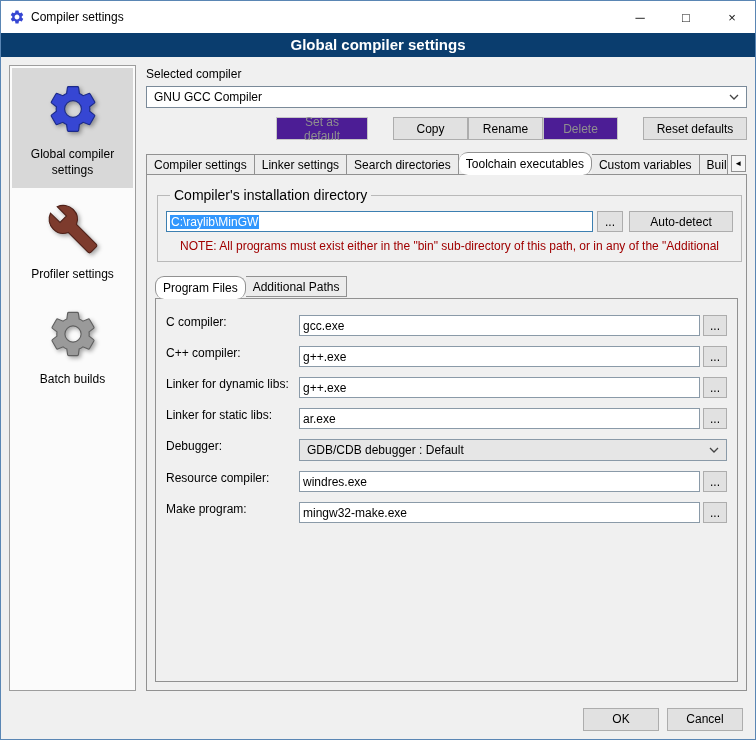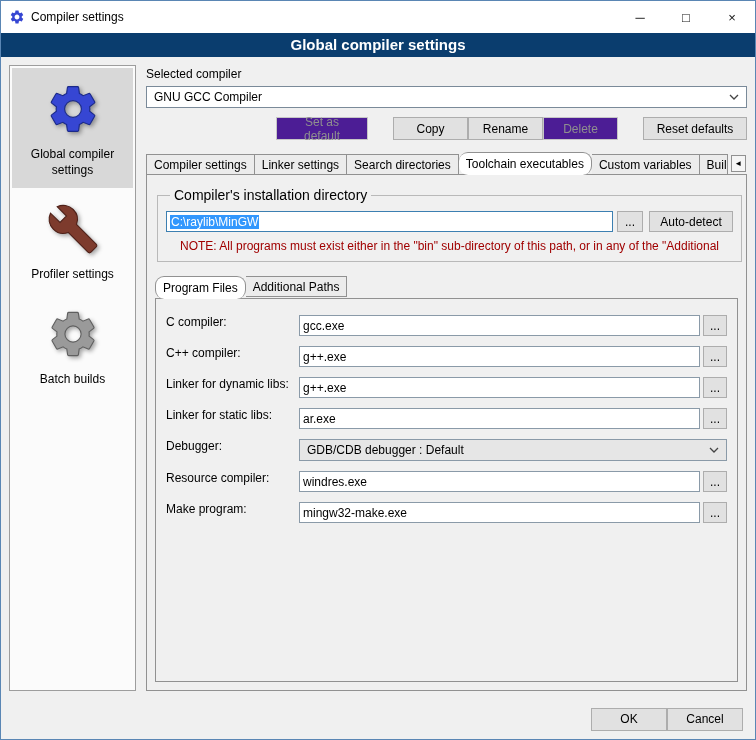--- a/index.html
+++ b/index.html
@@ -65,37 +65,37 @@
 
   
   .groupbox { border:1px solid #b9b9b9; margin:2px 2px 0; padding:8px 8px 8px; }
   .groupbox legend { padding:0 4px; margin-left:4px; font-size:14px; }
   .dir-row { display:flex; align-items:center; }
   .text-input { height:21px; background:#fff; border:1px solid #8a9aa8; display:flex; align-items:center;
                 padding:0 3px; overflow:hidden; white-space:nowrap; }
   .dir-input { flex:1; border:1px solid #3c7fb1; }
   .selection { background:#3297fd; color:#fff; padding:0 1px; }
   .browse { width:26px; height:21px; margin-left:4px; }
-  .autodetect { width:84px; height:21px; margin-left:6px; }
+  .autodetect { width:104px; height:21px; margin-left:6px; }
   .note { color:#a00000; margin:7px 14px 0; white-space:nowrap; overflow:hidden; }
 
   
   .subtabs { display:flex; align-items:flex-start; margin-top:14px; margin-bottom:-1px; position:relative; z-index:2; }
   .subpanel { flex:1; border:1px solid #919191; background:#f0f0f0; padding:16px 10px 10px; min-height:0; }
 
   .frow { display:flex; align-items:flex-start; margin-bottom:10px; }
   .flabel { width:133px; flex:0 0 auto; }
   .frow .text-input { flex:1; }
   .fbrowse { width:24px; height:21px; margin-left:3px; }
   .fcombo { flex:1; height:22px; background:#e6e6e6; border:1px solid #8a9aa8; display:flex;
             align-items:center; padding:0 7px; }
 
   
   .footer { flex:0 0 auto; height:40px; display:flex; align-items:center; justify-content:flex-end;
-            gap:0; padding:0 12px; }
+            gap:8px; padding:0 12px; }
   .footer .btn { width:76px; }
 </style>
 </head>
 <body>
 
 <div class="window">
 
   <div class="titlebar">
     <svg class="titlebar-icon" viewBox="0 0 24 24">
       <path fill="#3646d3" d="M19.14,12.94c0.04-0.3,0.06-0.61,0.06-0.94c0-0.32-0.02-0.64-0.07-0.94l2.03-1.58c0.18-0.14,0.23-0.41,0.12-0.61l-1.92-3.32c-0.12-0.22-0.37-0.29-0.59-0.22l-2.39,0.96c-0.5-0.38-1.03-0.7-1.62-0.94L14.4,2.81c-0.04-0.24-0.24-0.41-0.48-0.41h-3.84c-0.24,0-0.43,0.17-0.47,0.41L9.25,5.35C8.66,5.59,8.12,5.92,7.63,6.29L5.24,5.33c-0.22-0.08-0.47,0-0.59,0.22L2.74,8.87C2.62,9.08,2.66,9.34,2.86,9.48l2.03,1.58C4.84,11.36,4.8,11.69,4.8,12s0.02,0.64,0.07,0.94l-2.03,1.58c-0.18,0.14-0.23,0.41-0.12,0.61l1.92,3.32c0.12,0.22,0.37,0.29,0.59,0.22l2.39-0.96c0.5,0.38,1.03,0.7,1.62,0.94l0.36,2.54c0.05,0.24,0.24,0.41,0.48,0.41h3.84c0.24,0,0.44-0.17,0.47-0.41l0.36-2.54c0.59-0.24,1.13-0.56,1.62-0.94l2.39,0.96c0.22,0.08,0.47,0,0.59-0.22l1.92-3.32c0.12-0.22,0.07-0.47-0.12-0.61L19.14,12.94z M12,15.6c-1.98,0-3.6-1.62-3.6-3.6s1.62-3.6,3.6-3.6s3.6,1.62,3.6,3.6S13.98,15.6,12,15.6z"></path>

